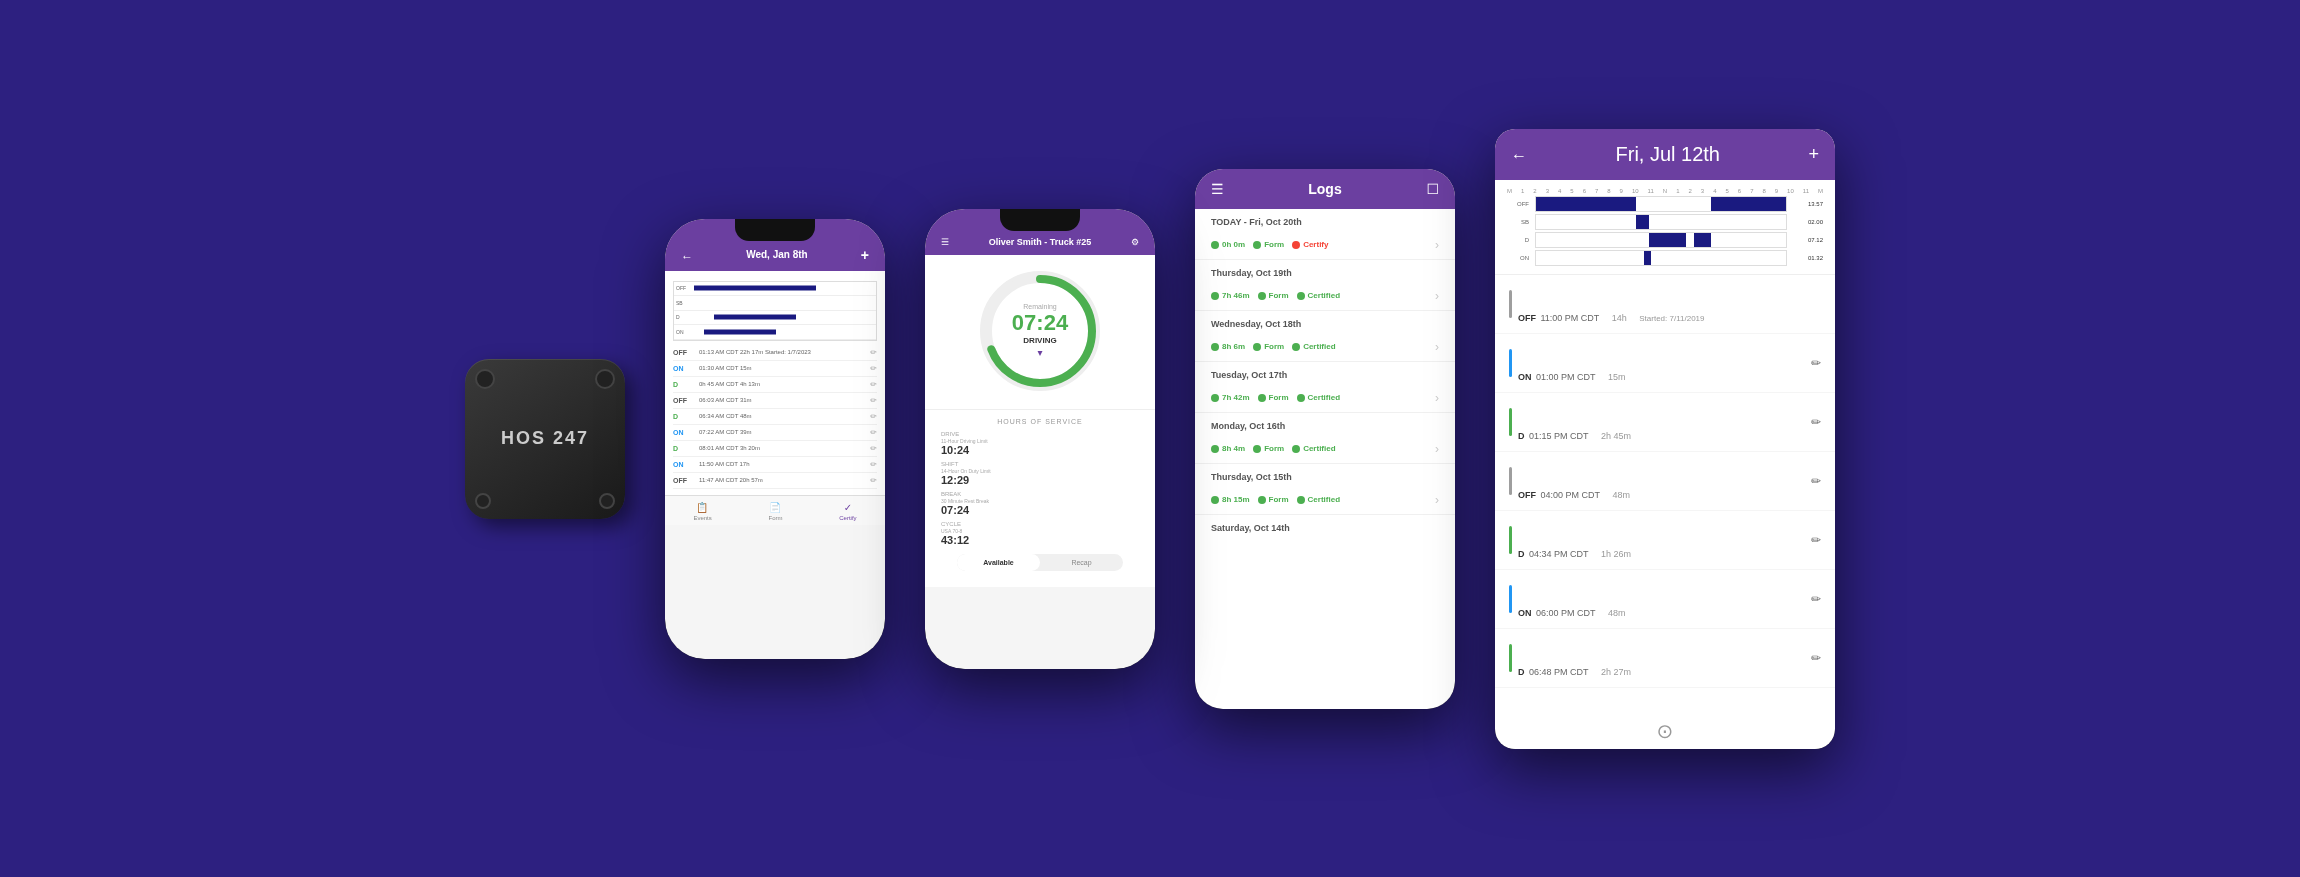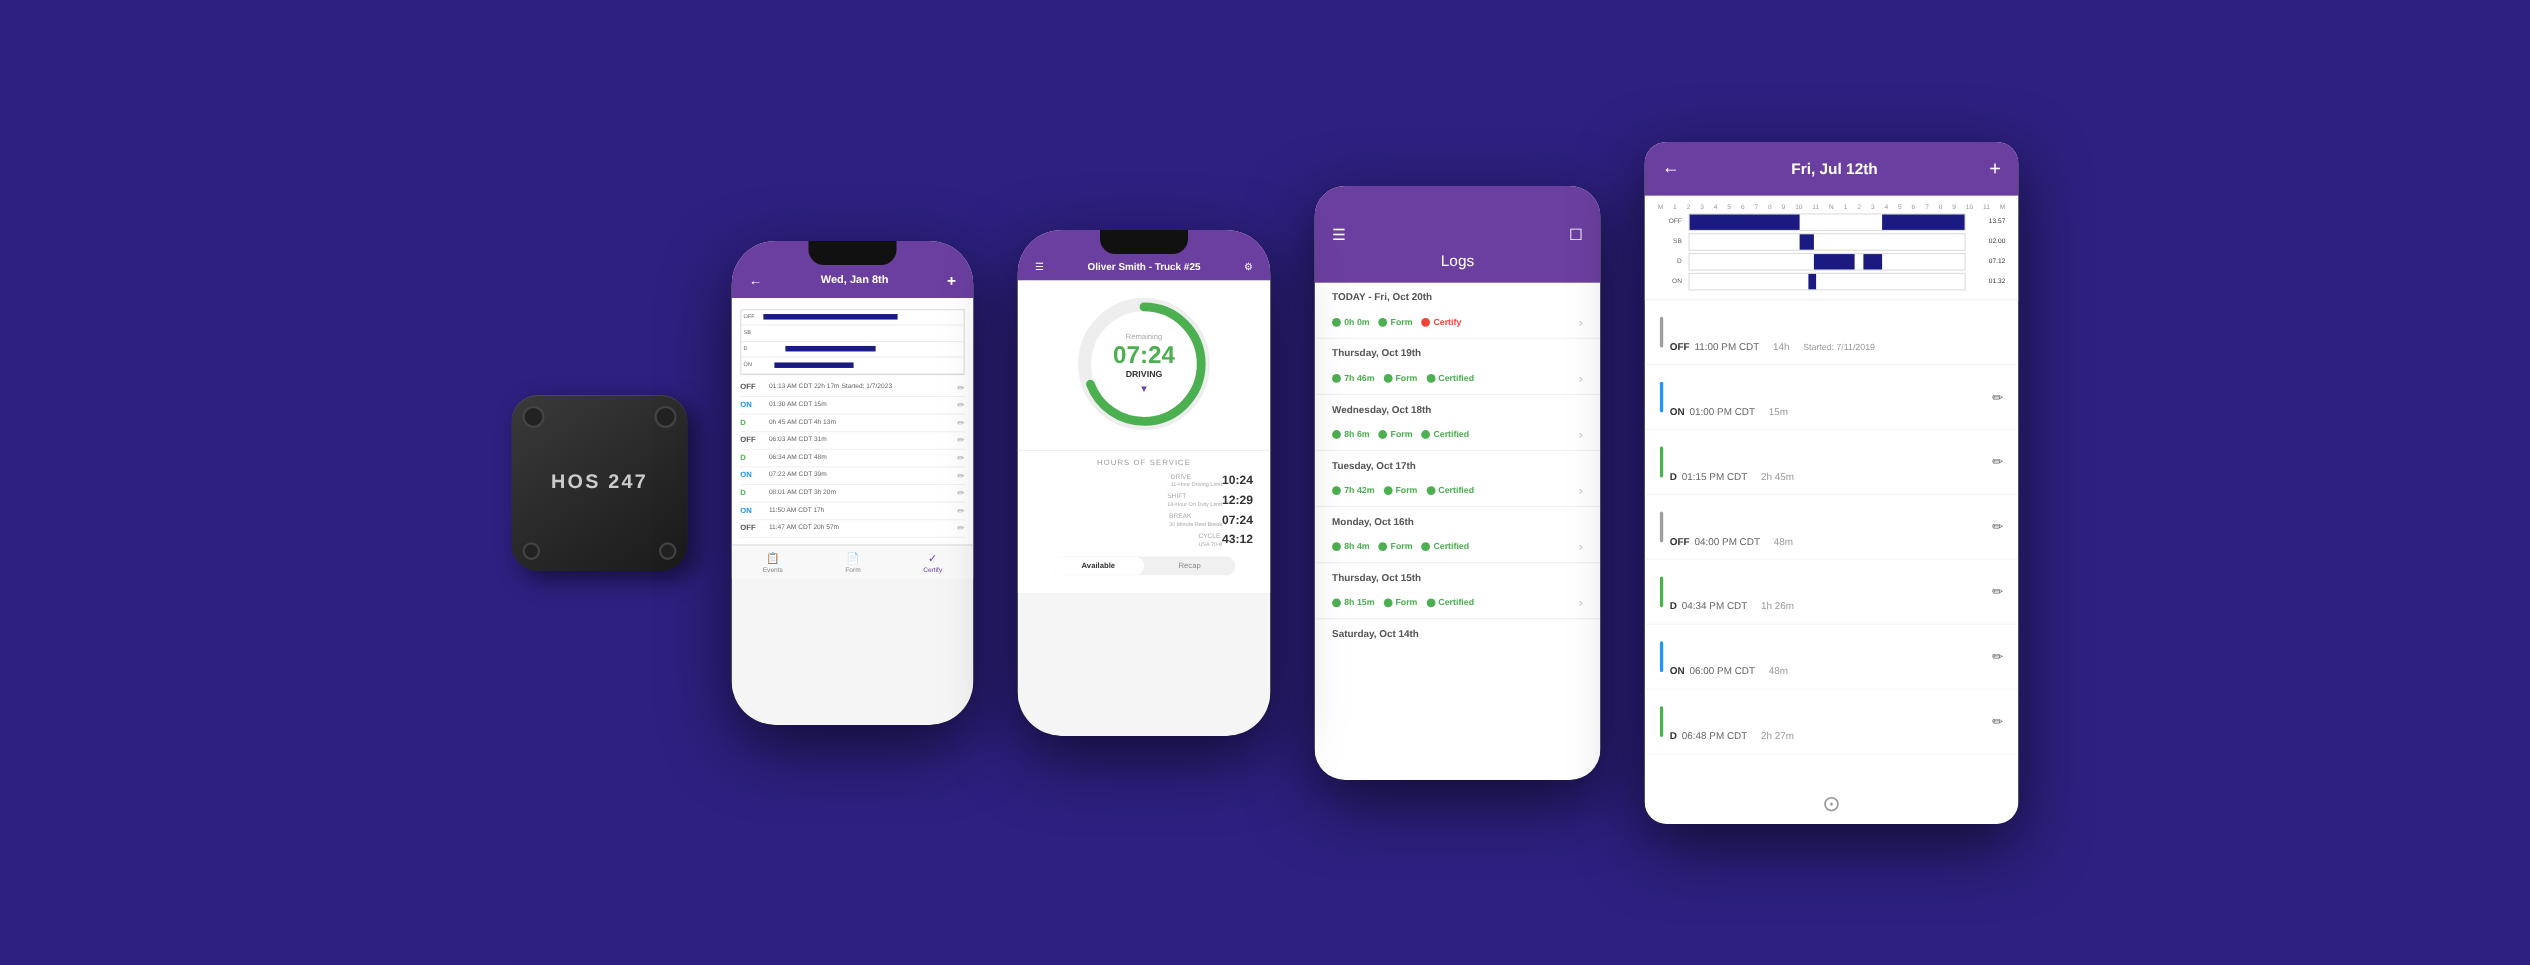--- a/index.html
+++ b/index.html
@@ -241,20 +241,21 @@
       font-size: 7px;
       color: #999;
       text-align: center;
       letter-spacing: 1px;
       margin-bottom: 6px;
     }
     .p2-hos-row {
       display: flex;
       justify-content: flex-end;
       margin-bottom: 5px;
+      flex-direction: column;
     }
     .p2-hos-left { font-size: 7px; color: #888; }
     .p2-hos-label { font-size: 6px; color: #aaa; display: block; }
     .p2-hos-value { font-size: 11px; font-weight: 700; color: #333; }
     .p2-bottom-tabs {
       background: #f0f0f0;
       display: flex;
       border-radius: 20px;
       margin: 8px 16px;
       overflow: hidden;
@@ -295,22 +296,21 @@
     .tl-header {
       background: #6b3fa0;
       color: white;
       padding: 12px 16px;
       display: flex;
       align-items: center;
       justify-content: space-between;
     }
     .tl-header-title {
       font-size: 14px;
-      font-weight: 400;
-      margin-top: 48px;
+      font-weight: 700;
     }
     .tl-menu-icon { font-size: 14px; }
     .tl-list-icon { font-size: 14px; }
     .tl-body { flex: 1; overflow: hidden; }
     .tl-day-header {
       font-size: 9px;
       color: #555;
       padding: 8px 16px 4px;
       font-weight: 600;
     }
@@ -365,21 +365,21 @@
       flex-direction: column;
     }
     .td-header {
       background: #6b3fa0;
       color: white;
       padding: 14px 16px;
       display: flex;
       align-items: center;
       justify-content: space-between;
     }
-    .td-header-title { font-size: 14px; font-weight: 700; }
+    .td-header-title { font-size: 20px; font-weight: 400; }
     .td-back { font-size: 16px; }
     .td-plus { font-size: 18px; }
     .td-chart {
       background: white;
       padding: 8px 12px;
       border-bottom: 1px solid #eee;
     }
     .td-chart-labels {
       display: flex;
       justify-content: space-between;

